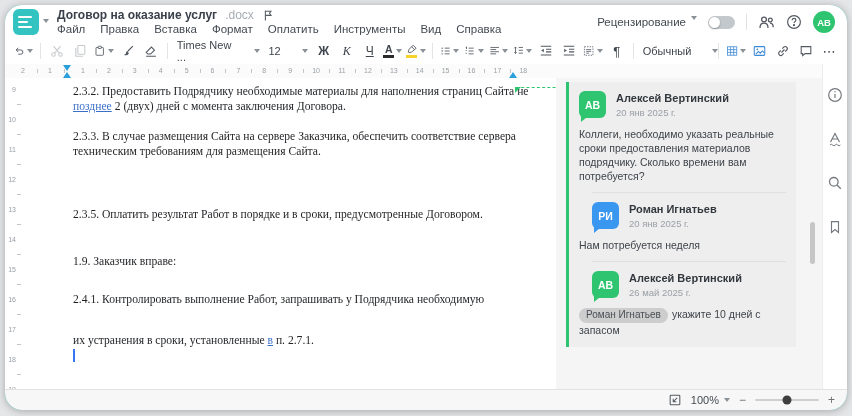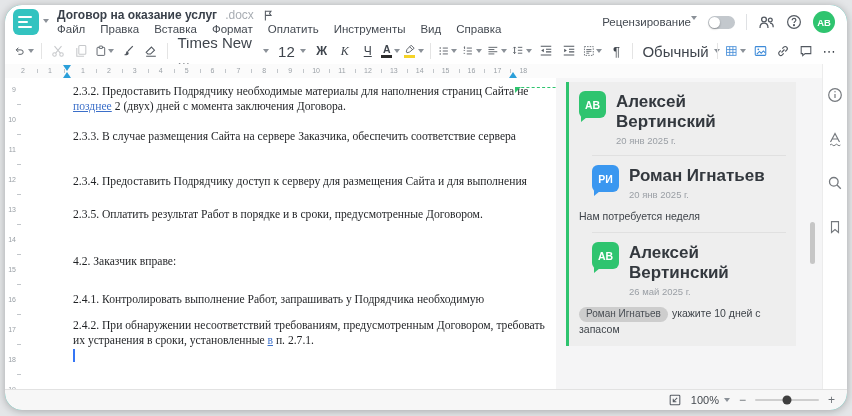--- a/index.html
+++ b/index.html
@@ -16,37 +16,37 @@
   .logo i:nth-child(1){width:14px}.logo i:nth-child(2){width:10px}.logo i:nth-child(3){width:14px}
   .logo-caret { position:absolute; left:38px; top:14px; }
   .caret { display:inline-block; width:0; height:0; border-left:3.5px solid transparent;
            border-right:3.5px solid transparent; border-top:4px solid #8b9198; }
   .titlerow { position:absolute; left:52px; top:3px; display:flex; align-items:center; gap:8px; }
   .doc-title { font-size:12px; font-weight:bold; color:#39404a; }
   .doc-ext { font-size:12px; color:#a8adb3; }
   .menurow { position:absolute; left:52px; top:18px; display:flex; gap:15px; }
   .menurow span { font-size:11.5px; color:#444a52; cursor:default; }
   .head-right { position:absolute; right:12px; top:5px; height:24px; display:flex; align-items:center; gap:11px; }
-  .review-label { font-size:11.5px; color:#444a52; display:flex; align-items:flex-start; }
+  .review-label { font-size:11.5px; color:#444a52; display:flex; align-items:flex-start; gap:5px; }
   .toggle { position:relative; width:27px; height:13px; border-radius:7px; background:#c3c8cd; }
   .toggle .knob { position:absolute; left:1px; top:1px; width:11px; height:11px; border-radius:50%;
                   background:#fff; box-shadow:0 1px 2px rgba(0,0,0,.3); }
   .vsep { width:1px; height:16px; background:#dfe1e4; }
   .avatar { width:22px; height:22px; border-radius:50%; background:#2fc46f; color:#fff;
             font-size:9.5px; font-weight:bold; display:flex; align-items:center; justify-content:center; }
   .hicon { color:#555b63; display:flex; align-items:center; }
 
   
   .toolbar { height:26px; display:flex; align-items:center; padding:0 7px; gap:1px; background:#fff; }
   .tbtn { height:22px; min-width:22px; padding:0 2px; display:flex; align-items:center; justify-content:center;
           border-radius:2px; color:#525860; gap:2px; }
   .tbtn.dis { opacity:.32; }
   .tbtn svg { display:block; }
   .tdiv { width:1px; height:16px; background:#e4e4e4; margin:0 4px; flex:none; }
-  .combo { display:flex; align-items:center; gap:5px; padding:0 4px; height:22px; color:#3f454d; font-size:15px; }
+  .combo { display:flex; align-items:center; gap:21px; padding:0 4px; height:22px; color:#3f454d; font-size:11px; }
   .ltr { font-size:12px; color:#3f454d; line-height:1; }
   .colorbtn { display:flex; flex-direction:column; align-items:center; gap:1px; }
   .colorbtn .bar { width:11px; height:3px; }
 
   
   .main { position:relative; height:326px; background:#fff; }
 
   .hruler { position:absolute; left:0; top:0; width:100%; height:14px; background:#fbfbfb; }
   .rnum { position:absolute; top:2.5px; transform:translateX(-50%); font-size:7px; color:#9aa0a6; }
   .rtick { position:absolute; top:5px; width:1px; height:4px; background:#c2c6ca; }
@@ -72,21 +72,21 @@
   .panel { position:absolute; left:551px; top:14px; right:25px; bottom:0; background:#f5f5f6; }
   .card { position:relative; margin:4px 0 0 10px; width:230px; background:#eeeeee;
           border-left:3px solid #2fc46f; padding:9px 10px 10px 10px; }
   .c-head { display:flex; gap:10px; }
   .c-avatar { position:relative; flex:none; width:27px; height:27px; border-radius:6px; color:#fff;
               font-size:10.5px; font-weight:bold; display:flex; align-items:center; justify-content:center; }
   .c-avatar::after { content:""; position:absolute; left:2px; bottom:-4px; width:0; height:0;
                      border-top:5px solid currentColor; border-right:6px solid transparent; }
   .av-green { background:#2fc46f; } .av-green::after{ color:#2fc46f; }
   .av-blue  { background:#3a97f0; } .av-blue::after{ color:#3a97f0; }
-  .c-name { font-size:17px; font-weight:bold; color:#33383e; padding-top:1px; }
+  .c-name { font-size:11px; font-weight:bold; color:#33383e; padding-top:1px; }
   .c-date { font-size:9.5px; color:#9a9fa5; margin-top:3px; }
   .c-text { font-size:10.5px; color:#3f444a; line-height:14px; margin-top:9px; }
   .replies { margin-left:13px; }
   .rep-div { border:none; border-top:1px solid #e0e0e0; margin:9px 0 9px 0; }
   .mention { display:inline-block; background:#cdcdcd; color:#4a4f55; border-radius:8px;
              padding:0.5px 7px; font-size:10px; margin-right:4px; }
   .panel-scroll { position:absolute; left:805px; top:158px; width:5px; height:42px; border-radius:2.5px; background:#c6c6c6; }
 
   .sidebar { position:absolute; right:0; top:0; bottom:0; width:25px; background:#fff; border-left:1px solid #ececec;
              display:flex; flex-direction:column; align-items:center; padding-top:22px; gap:26px; }
@@ -399,40 +399,41 @@
         <span class="vnum" style="top: 248px;">17</span>
         <i class="vtick" style="top: 266px;"></i>
         <span class="vnum" style="top: 278px;">18</span>
         <i class="vtick" style="top: 296px;"></i>
         <span class="vnum" style="top: 308px;">19</span>
         <i class="vtick" style="top: 326px;"></i>
       </div>
 
     <div class="page">
       <p style="top:6px"><span>2.3.2. Предоставить Подрядчику необходимые материалы для наполнения страниц Сайта не</span><br><span class="ins">позднее</span><span> 2 (двух) дней с момента заключения Договора.</span></p>
-      <p style="top:51px"><span>2.3.3. В случае размещения Сайта на сервере Заказчика, обеспечить соответствие сервера</span><br></p>
-      <p style="top:96px"><span>2.3.4. Предоставить Подрядчику доступ к серверу для размещения Сайта и для выполнения</span><br></p>
+      <p style="top:51px"><span>2.3.3. В случае размещения Сайта на сервере Заказчика, обеспечить соответствие сервера</span><br><span>техническим требованиям для размещения Сайта.</span></p>
+      <p style="top:96px"><br></p>
       <p style="top:129px"><span>2.3.5. Оплатить результат Работ в порядке и в сроки, предусмотренные Договором.</span></p>
-      <p style="top:176px"><span>4.2. Заказчик вправе:</span></p>
+      <p style="top:176px"><span>1.9. Заказчик вправе:</span></p>
       <p style="top:214px"><span>2.4.1. Контролировать выполнение Работ, запрашивать у Подрядчика необходимую</span><br></p>
-      <p style="top:240px"><span>2.4.2. При обнаружении несоответствий требованиям, предусмотренным Договором, требовать</span><br><span>их устранения в сроки, установленные </span><span class="ins">в</span><span> п. 2.7.1.</span></p>
+      <p style="top:240px"><br><span>их устранения в сроки, установленные </span><span class="ins">в</span><span> п. 2.7.1.</span></p>
       <span class="cursor" style="top:271px"></span>
     </div>
 
     <div class="connector"></div>
 
     <div class="panel">
       <div class="card">
         <div class="c-head">
           <span class="c-avatar av-green">АВ</span>
           <span>
             <div class="c-name">Алексей Вертинский</div>
             <div class="c-date">20 янв 2025 г.</div>
           </span>
         </div>
+        <div class="c-text">Коллеги, необходимо указать реальные сроки предоставления материалов подрядчику. Сколько времени вам потребуется?</div>
 
         <div class="replies">
           <hr class="rep-div">
           <div>
             <div class="c-head">
               <span class="c-avatar av-blue">РИ</span>
               <span>
                 <div class="c-name">Роман Игнатьев</div>
                 <div class="c-date">20 янв 2025 г.</div>
               </span>

